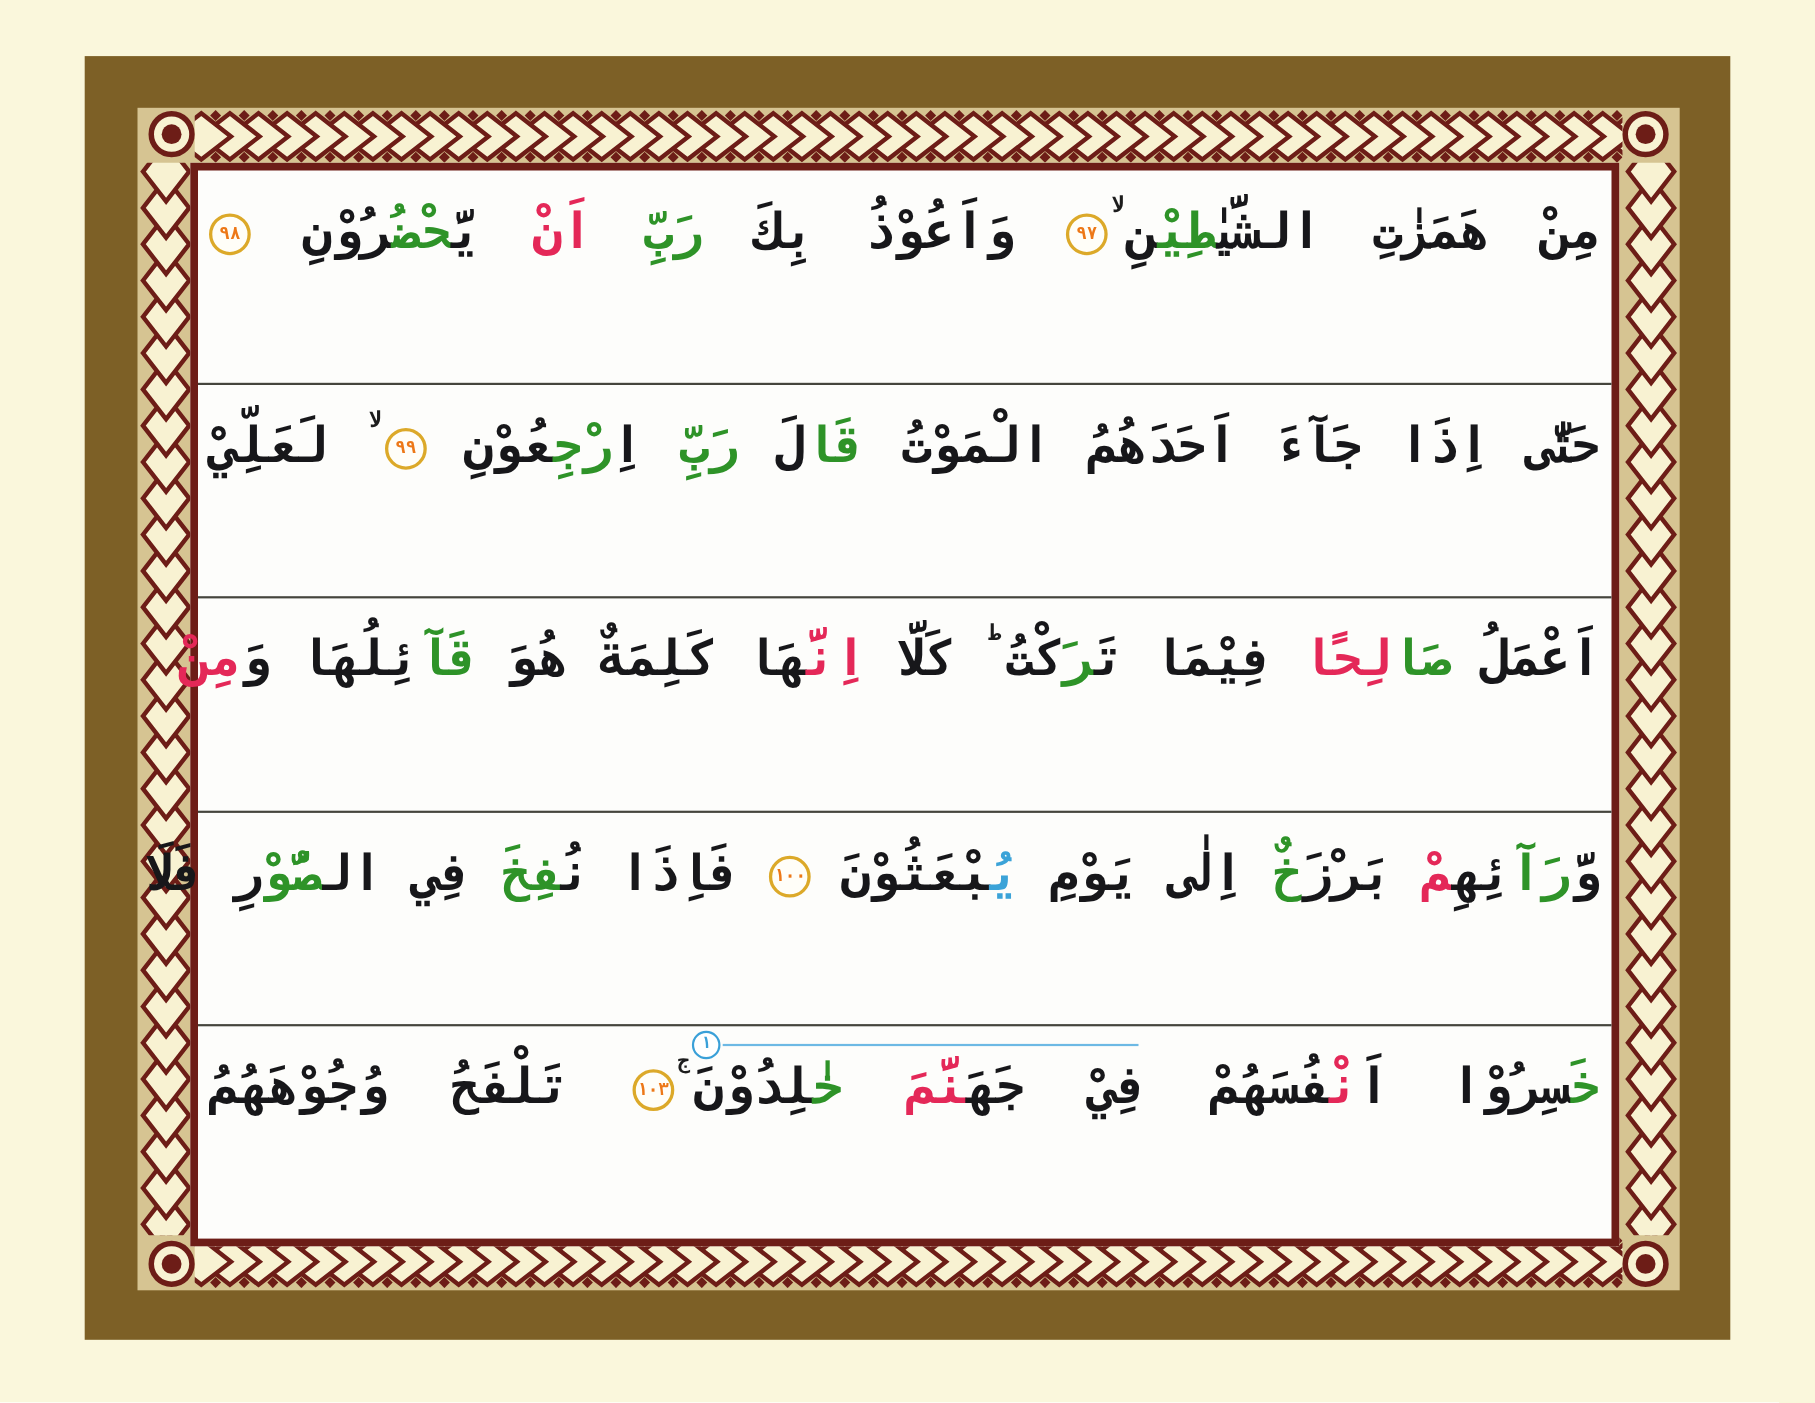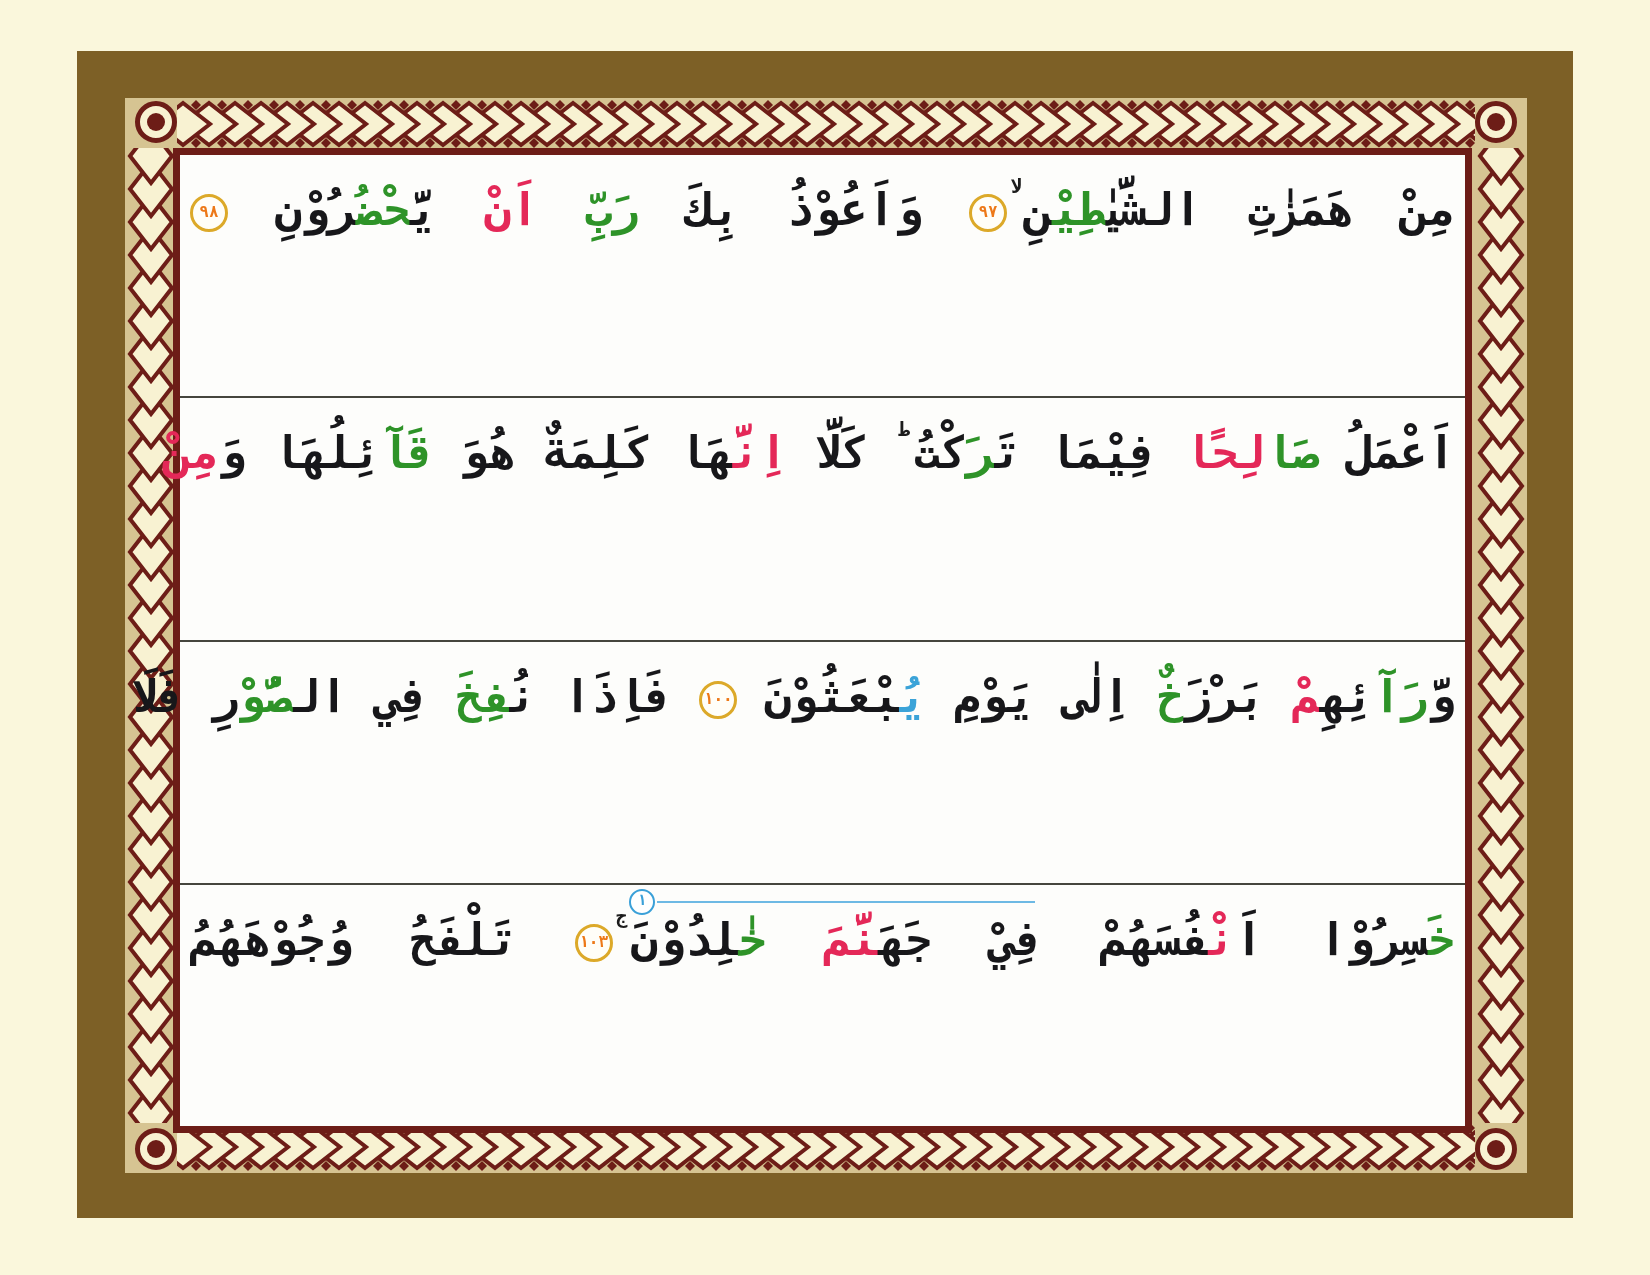--- a/index.html
+++ b/index.html
@@ -428,20 +428,21 @@
           <polygon points="3,41 24,14 45,41 24,68" fill="#f8f2d2" stroke="#6d1d17" stroke-width="4"></polygon>
           <polygon points="3,8 24,-19 45,8 24,35" fill="#f8f2d2" stroke="#6d1d17" stroke-width="4"></polygon>
         </svg>
       <div class="corner tl"></div>
       <div class="corner tr"></div>
       <div class="corner bl"></div>
       <div class="corner br"></div>
     </div>
     <div class="sheet">
         <div class="row"><span class="seg k">مِنْ هَمَزٰتِ الشَّيٰ‍</span><span class="seg g">‍طِيْ‍</span><span class="seg k">‍نِ</span><span class="pmark">لا</span><span class="vmark">۹۷</span><span class="seg k"> وَاَعُوْذُ بِكَ </span><span class="seg g">رَبِّ </span><span class="seg r">اَنْ </span><span class="seg k">يَّ‍</span><span class="seg g">‍حْضُ‍</span><span class="seg k">‍رُوْنِ </span><span class="vmark">۹۸</span></div>
+        <div class="row"><span class="seg k">حَتّٰى اِذَا جَآءَ اَحَدَهُمُ الْمَوْتُ </span><span class="seg g">قَا</span><span class="seg k">لَ </span><span class="seg g">رَبِّ </span><span class="seg k">اِ</span><span class="seg g">رْجِ‍</span><span class="seg k">‍عُوْنِ </span><span class="vmark">۹۹</span><span class="pmark">لا</span><span class="seg k"> لَعَلِّيْ</span></div>
         <div class="row"><span class="seg k">اَعْمَلُ </span><span class="seg g">صَا</span><span class="seg r">لِحًا </span><span class="seg k">فِيْمَا تَ‍</span><span class="seg g">‍رَ</span><span class="seg k">كْتُ</span><span class="pmark">ط</span><span class="seg k"> كَلَّا </span><span class="seg r">اِنَّ‍</span><span class="seg k">‍هَا كَلِمَةٌ هُوَ </span><span class="seg g">قَآ</span><span class="seg k">ئِلُهَا وَ</span><span class="seg r">مِنْ</span></div>
         <div class="row"><span class="seg k">وَّ</span><span class="seg g">رَآ</span><span class="seg k">ئِهِ‍</span><span class="seg r">‍مْ </span><span class="seg k">بَرْزَ</span><span class="seg g">خٌ </span><span class="seg k">اِلٰى يَوْمِ </span><span class="seg b">يُ‍</span><span class="seg k">‍بْعَثُوْنَ </span><span class="vmark">۱۰۰</span><span class="seg k"> فَاِذَا نُ‍</span><span class="seg g">‍فِخَ </span><span class="seg k">فِي ال‍</span><span class="seg g">‍صُّوْ</span><span class="seg k">رِ فَلَا</span></div>
         <div class="row"><span class="seg g">خَ‍</span><span class="seg k">‍سِرُوْا اَ</span><span class="seg r">نْ‍</span><span class="seg k">‍فُسَهُمْ فِيْ جَهَ‍</span><span class="seg r">‍نَّمَ </span><span class="seg g">خٰ‍</span><span class="seg k">‍لِدُوْنَ</span><span class="pmark">ج</span><span class="vmark">۱۰۳</span><span class="seg k"> تَلْفَحُ وُجُوْهَهُمُ</span><div class="ruku-line">
             <span class="ruku-circle">۱</span>
           </div></div>
       </div>
   </div>
 </div>
 
 </body></html>

